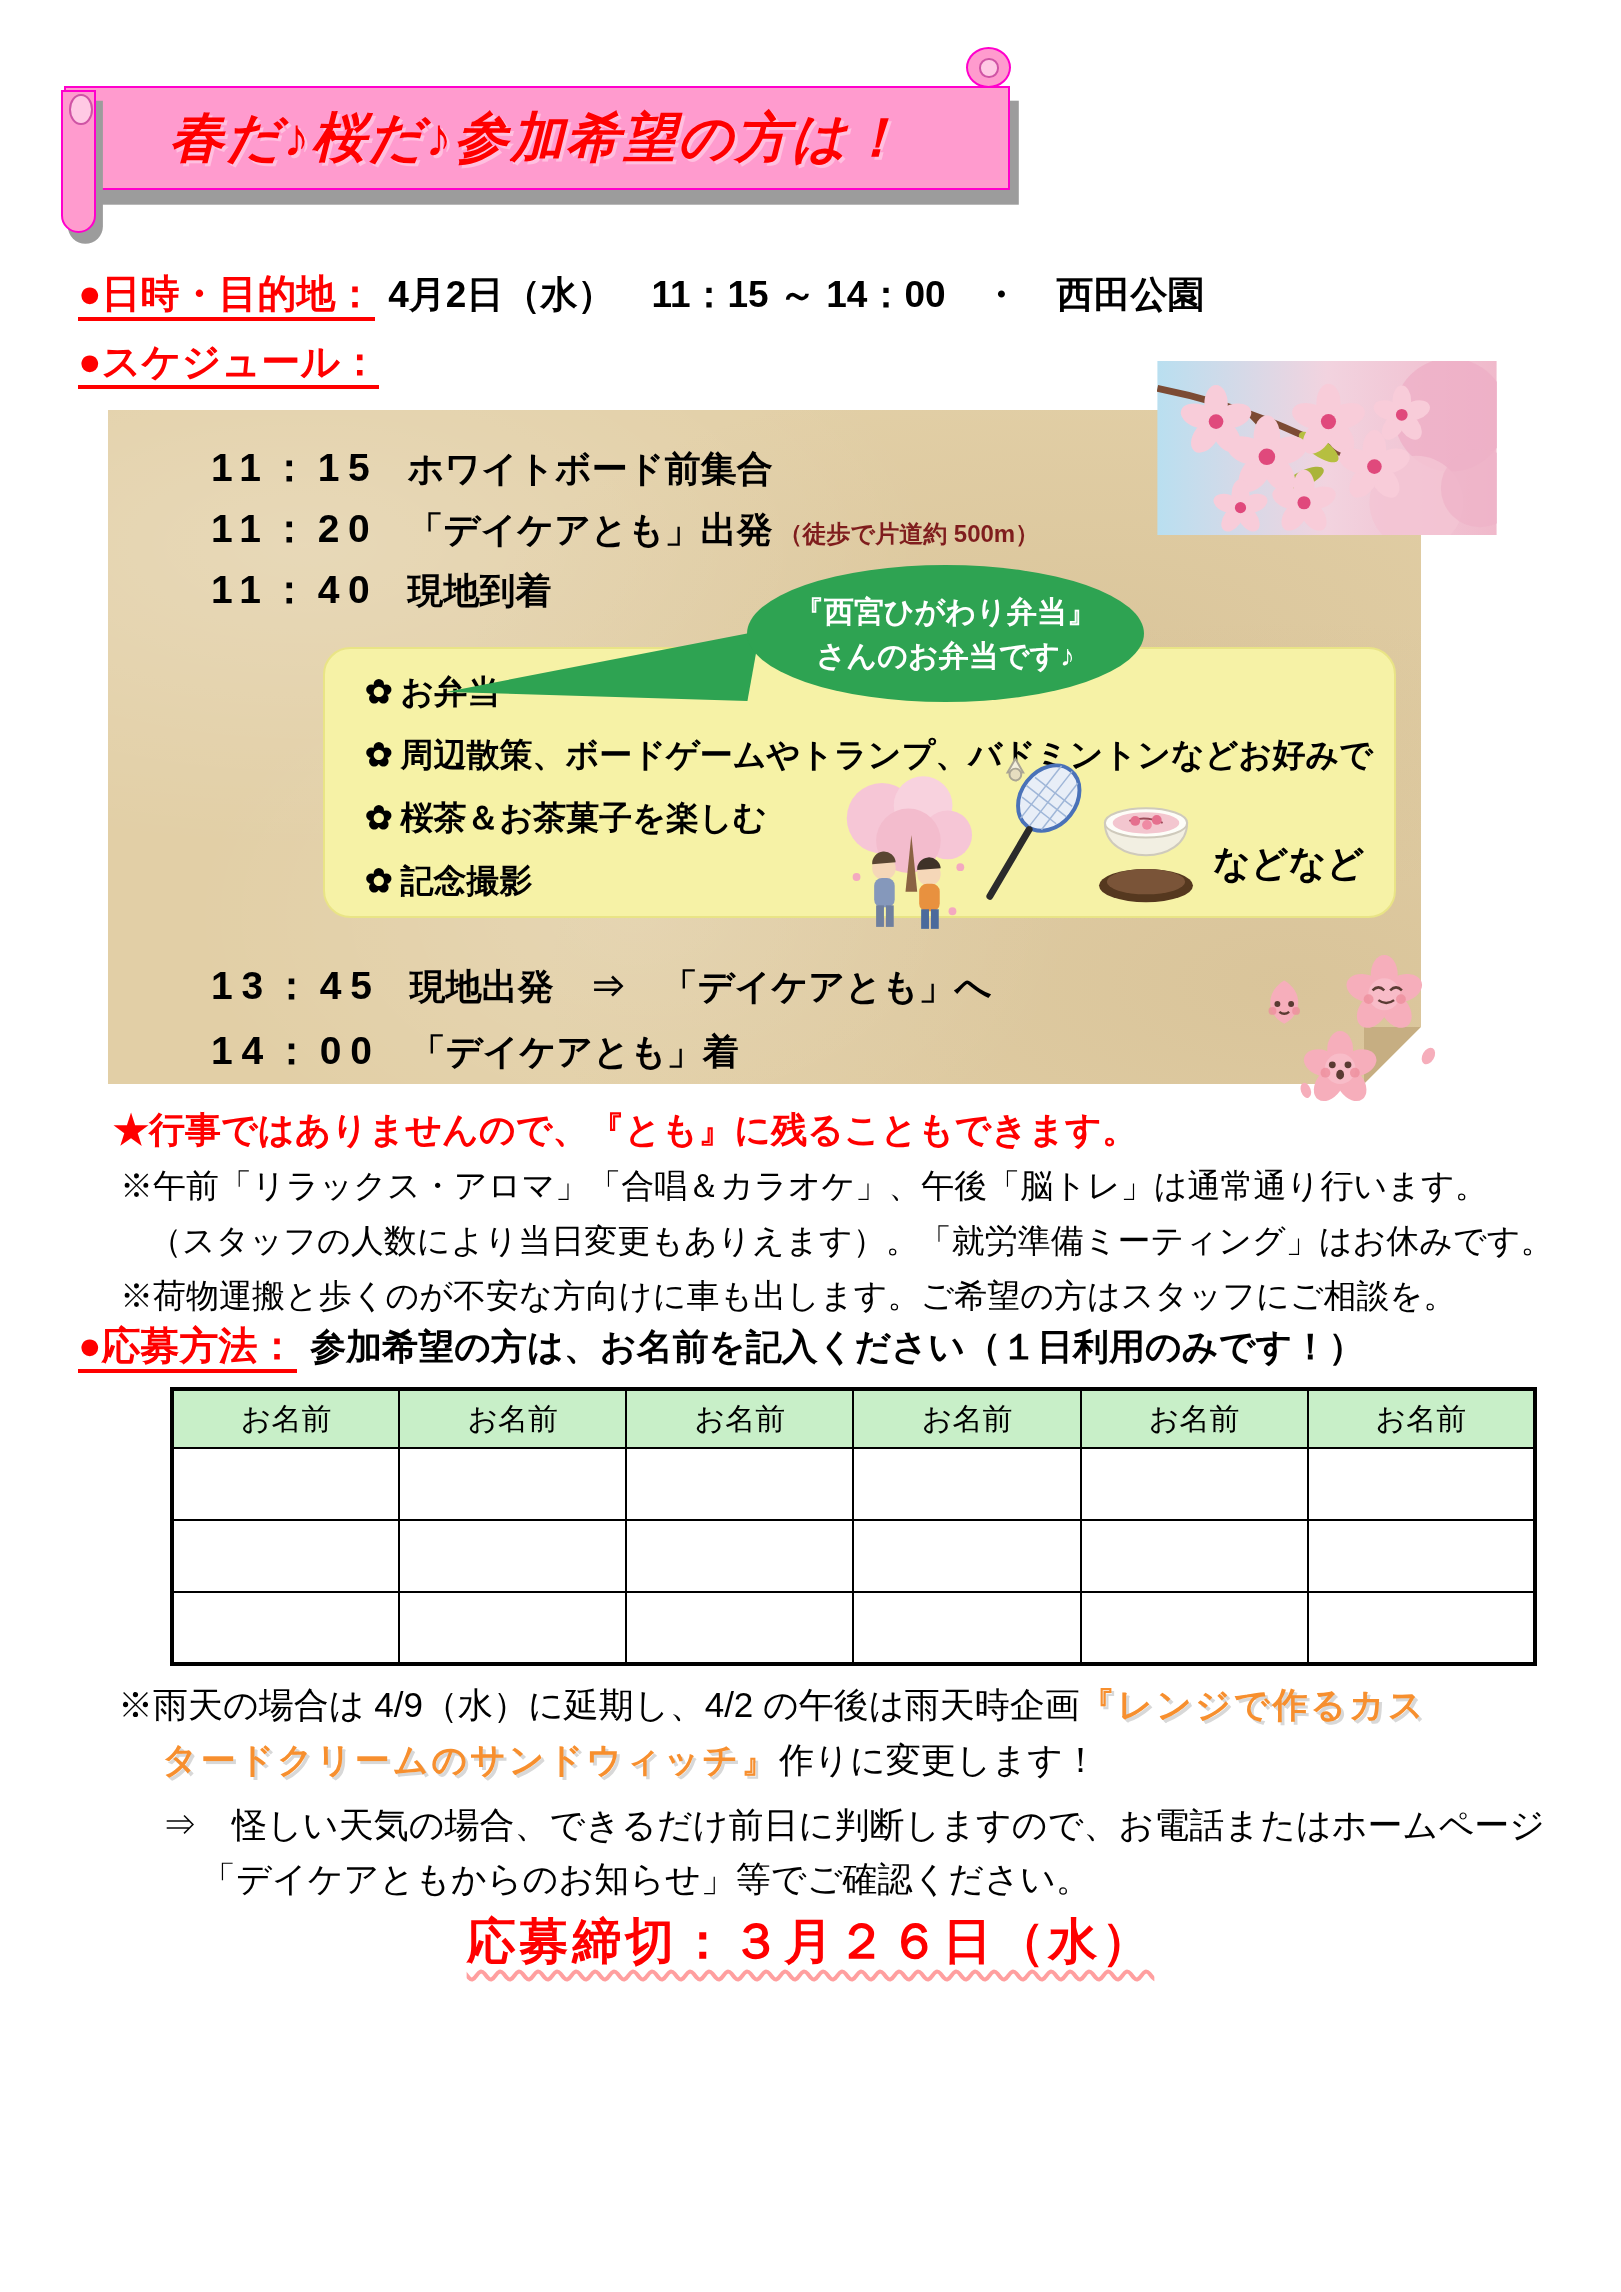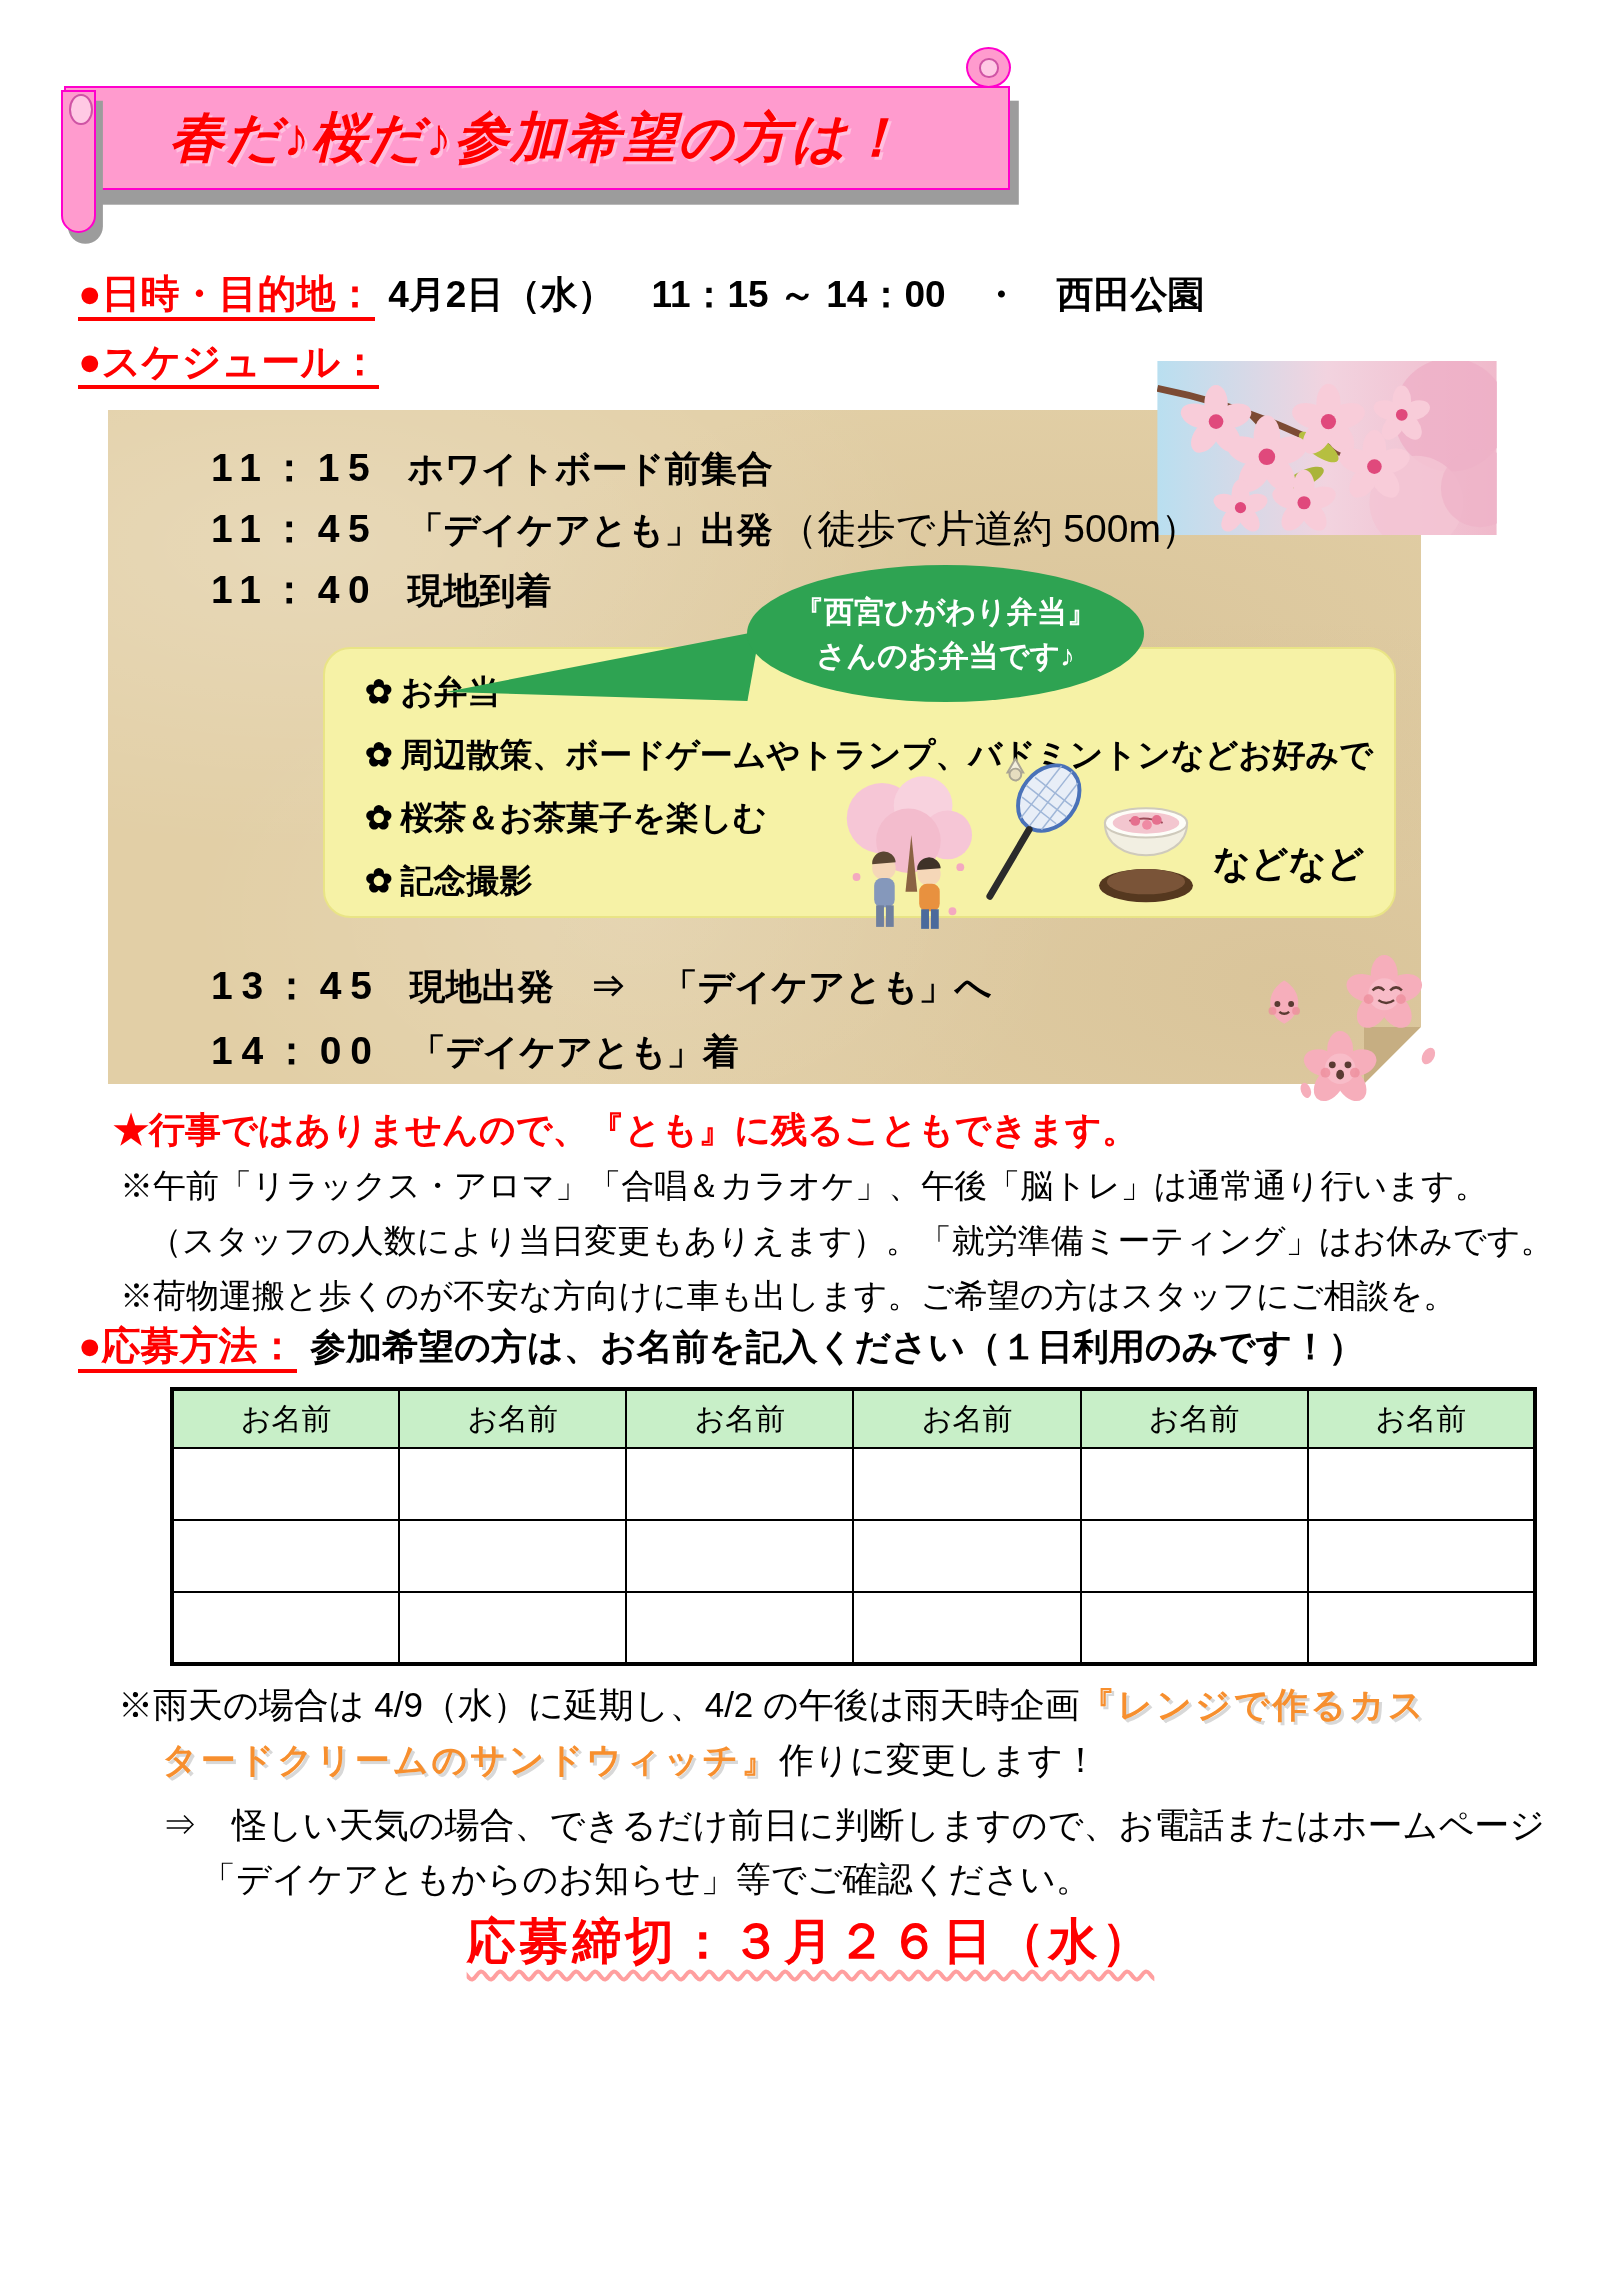--- a/index.html
+++ b/index.html
@@ -44,21 +44,21 @@
         #e2cfa6;
       z-index:1; }
   .fold-white { position:absolute; right:0; bottom:0; width:57px; height:57px;
       background:#ffffff; clip-path:polygon(100% 0, 100% 100%, 0 100%); z-index:3; }
   .fold-dark  { position:absolute; right:0; bottom:0; width:57px; height:57px;
       background:#c6ae82; clip-path:polygon(0 100%, 100% 0, 0 0); z-index:3; }
 
   .sched-row { position:absolute; white-space:nowrap; z-index:2; }
   .sched-time { font-size:39px; font-weight:bold; color:#000; letter-spacing:8.8px; }
   .sched-text { font-size:36px; font-weight:bold; color:#000; margin-left:29px; }
-  .sched-note { font-size:39px; font-weight:normal; color:#000000; margin-left:5.9px; }
+  .sched-note { font-size:24px; font-weight:bold; color:#7f1d1d; margin-left:5.9px; }
   #row-m0 { left:211px; top:441px; }
   #row-m1 { left:211px; top:502px; }
   #row-m2 { left:211px; top:563px; }
   #row-a0 { left:211px; top:959px; }
   #row-a1 { left:211px; top:1024px; }
 
   
   .sakura-photo { position:absolute; left:1157px; top:361px; width:340px; height:174px; z-index:2; }
 
   
@@ -175,21 +175,21 @@
     <use href="#flw" transform="translate(222,108) scale(1.5)"></use>
     <use href="#flw" transform="translate(150,145) scale(1.35)"></use>
     <use href="#flw" transform="translate(85,150) scale(1.15)"></use>
     <use href="#flw" transform="translate(250,55) scale(1.2)"></use>
   </svg>
 
   <div class="sched-row" id="row-m0">
     <span class="sched-time">11：15</span><span class="sched-text">ホワイトボード前集合</span>
   </div>
   <div class="sched-row" id="row-m1">
-    <span class="sched-time">11：45</span><span class="sched-text">「デイケアとも」出発</span><span class="sched-note">（徒歩で片道約 500m）</span>
+    <span class="sched-time">11：20</span><span class="sched-text">「デイケアとも」出発</span><span class="sched-note">（徒歩で片道約 500m）</span>
   </div>
   <div class="sched-row" id="row-m2">
     <span class="sched-time">11：40</span><span class="sched-text">現地到着</span>
   </div>
 
   <div class="yellowbox"></div>
   <div class="act-row" id="act0">
     <span class="act-bullet">✿</span><span>お弁当</span>
   </div>
   <div class="act-row" id="act1">

